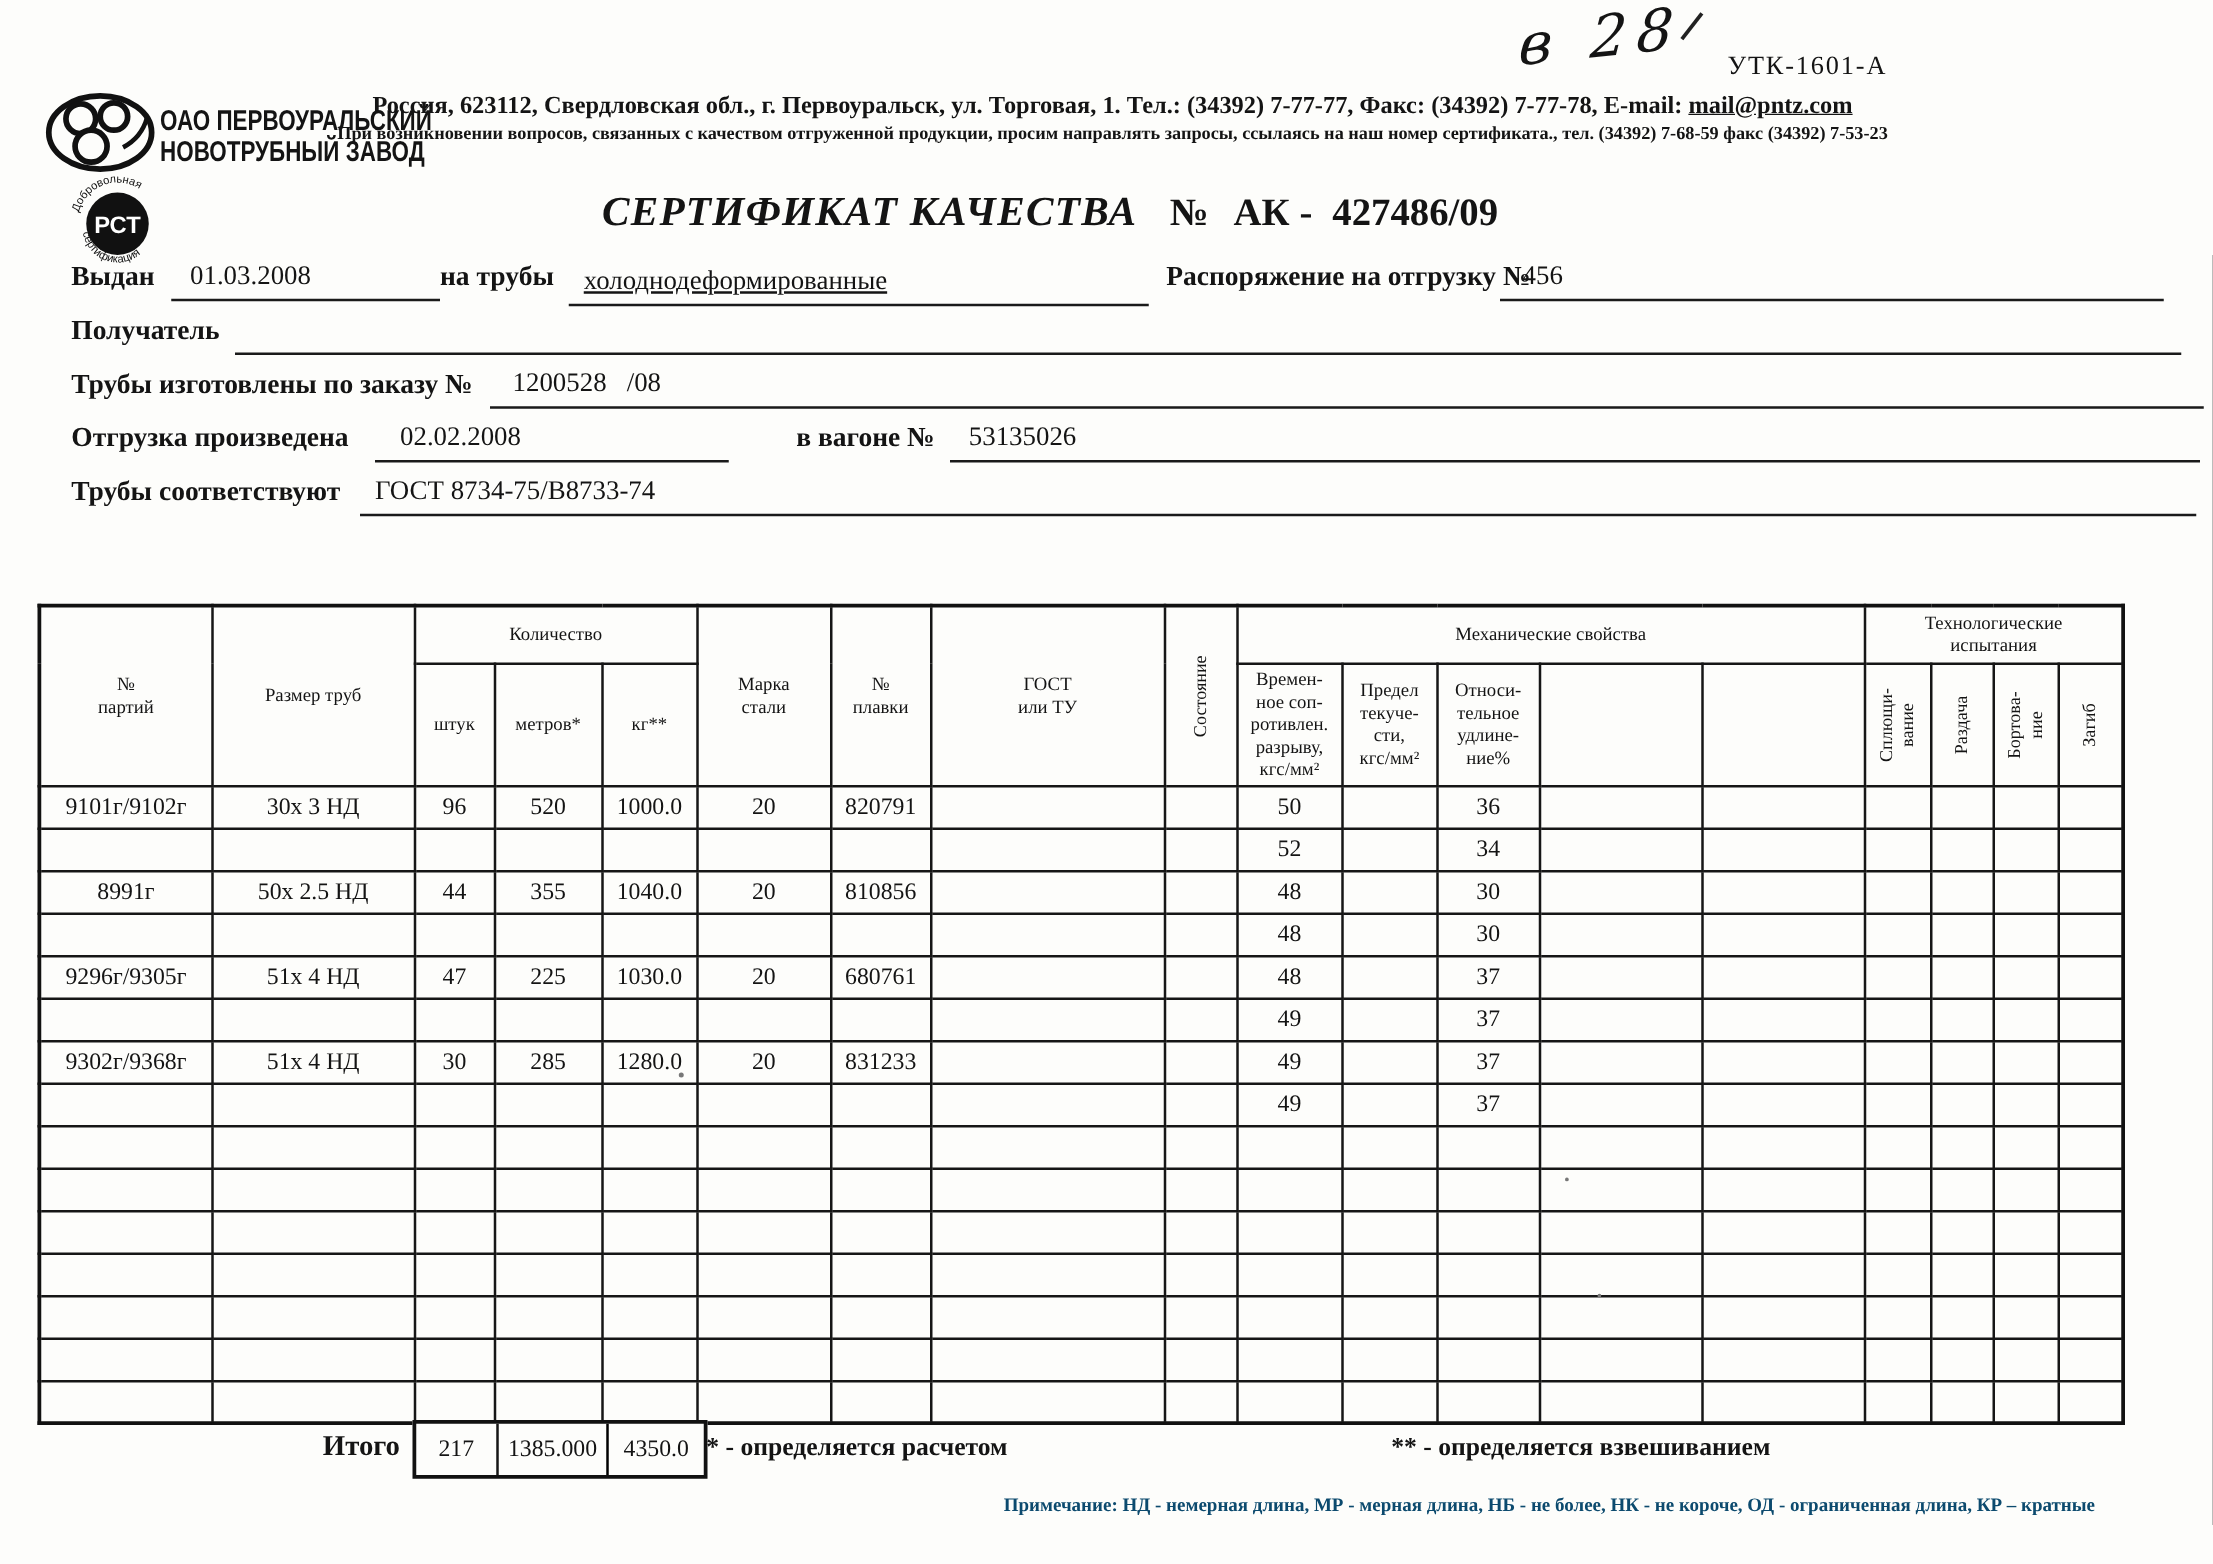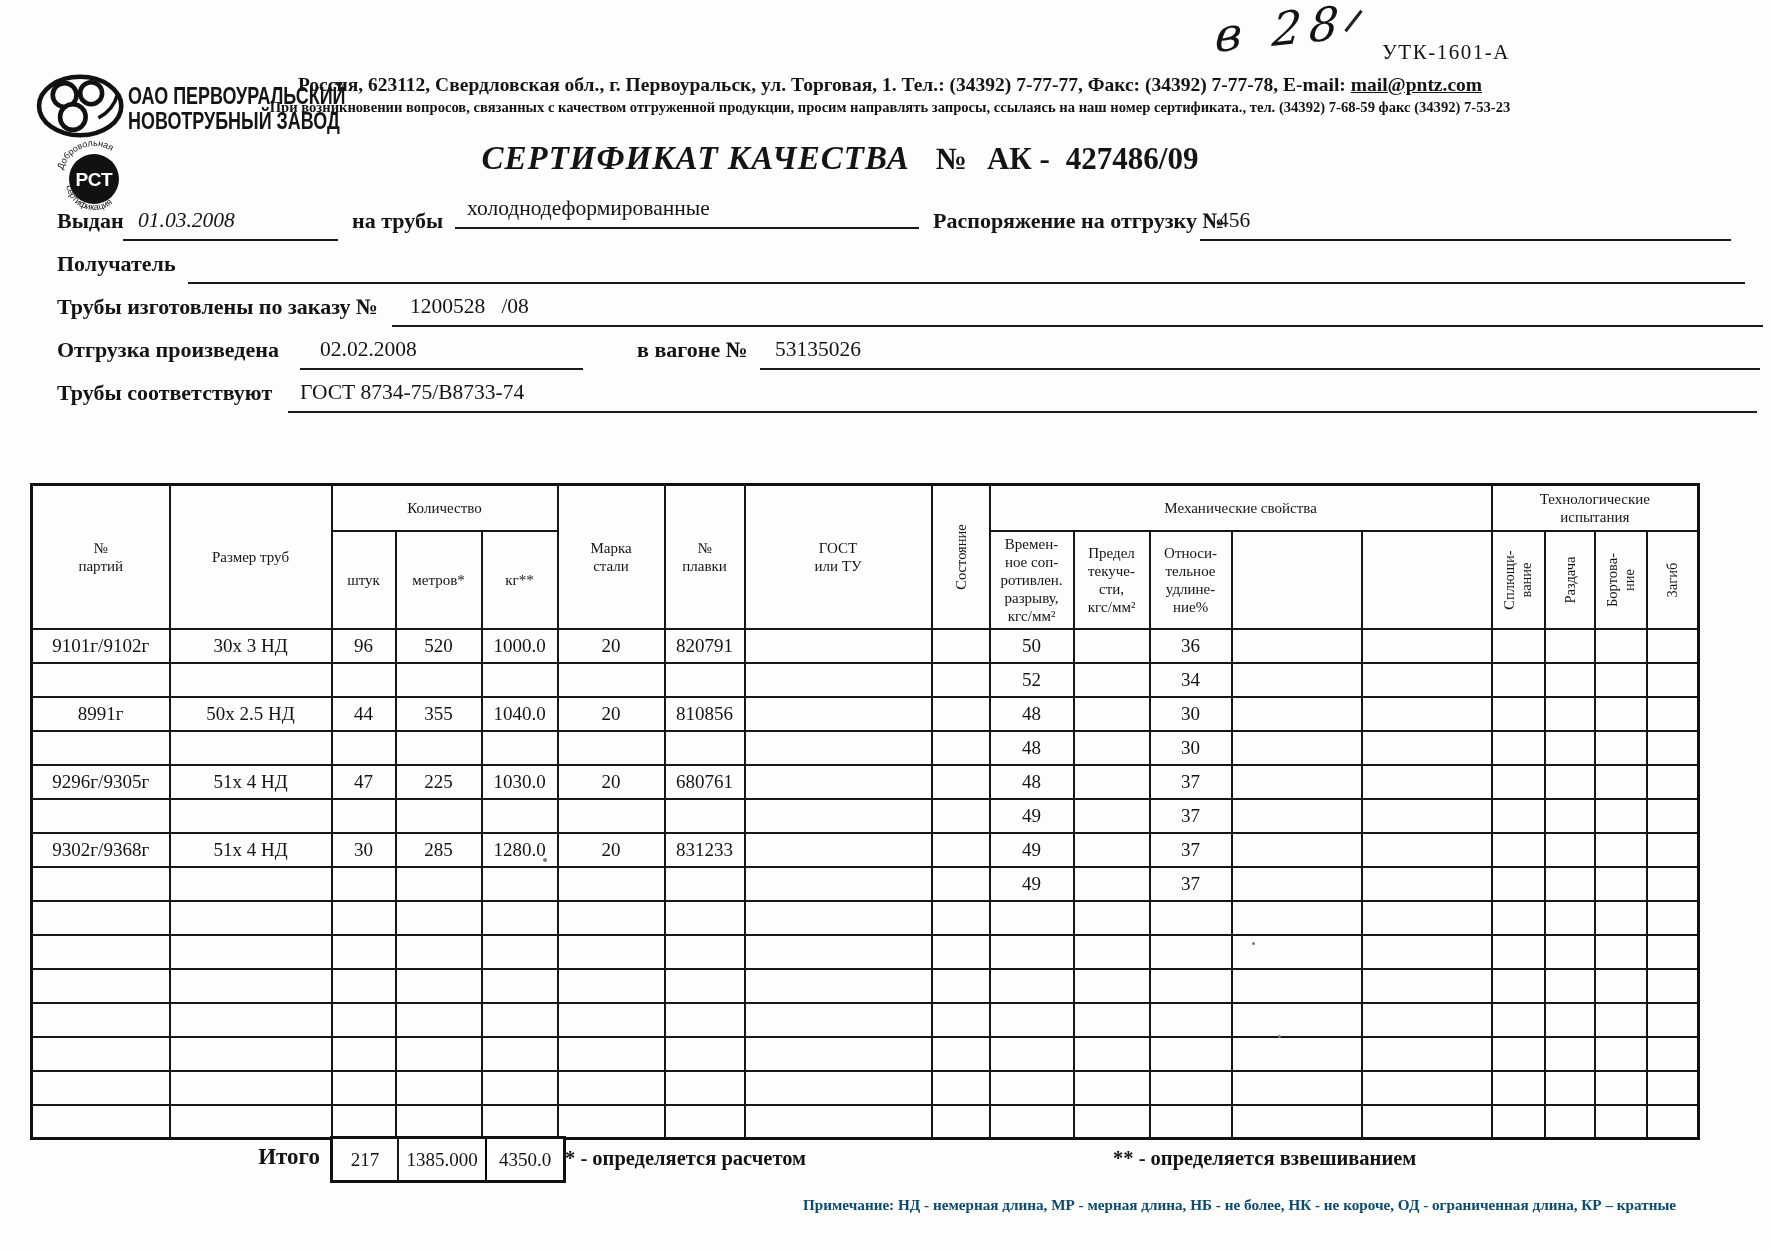--- a/index.html
+++ b/index.html
@@ -12,21 +12,21 @@
            letter-spacing:0px;white-space:nowrap;}
   .addr{position:absolute;left:245px;top:74px;width:1290px;text-align:center;}
   .addr-l1{font-weight:700;font-size:19.5px;white-space:nowrap;}
   .addr-l1 .email{text-decoration:underline;}
   .addr-l2{font-weight:700;font-size:14.6px;margin-top:3px;white-space:nowrap;}
   .rst{position:absolute;left:48px;top:132px;}
   .hand{position:absolute;left:1215px;top:2px;font-family:"DejaVu Serif",serif;font-style:italic;
         font-size:46px;letter-spacing:8px;transform:rotate(-6deg) skewX(-10deg);white-space:nowrap;}
   .corner-tick{position:absolute;left:1352px;top:8px;width:3px;height:26px;background:#222;transform:rotate(38deg);}
   .form-code{position:absolute;left:1382px;top:40px;font-size:21px;letter-spacing:1.5px;white-space:nowrap;}
-  .title{position:absolute;left:0;top:140px;width:1680px;text-align:center;white-space:nowrap;}
+  .title{position:absolute;left:0;top:152px;width:1680px;text-align:center;white-space:nowrap;}
   .title-main{font-style:italic;font-weight:700;font-size:33px;letter-spacing:1px;}
   .title-no{font-weight:700;font-size:31px;margin-left:26px;}
   .title-series{font-weight:700;font-size:31px;margin-left:20px;}
   .title-number{font-weight:700;font-size:31px;margin-left:16px;}
   
   .ulab{position:absolute;font-weight:700;font-size:22px;white-space:nowrap;}
   .uval{position:absolute;height:31px;border-bottom:2.2px solid #1a1a1a;font-size:21.5px;
         white-space:pre;overflow:visible;}
   
   table.cert{position:absolute;left:30px;top:483px;border-collapse:collapse;table-layout:fixed;
@@ -98,23 +98,23 @@
 
   <div class="hand">в 28</div>
   <div class="corner-tick"></div>
   <div class="form-code">УТК-1601-А</div>
 
   <div class="title">
     <span class="title-main">СЕРТИФИКАТ КАЧЕСТВА</span><span class="title-no">№</span><span class="title-series">АК -</span><span class="title-number">427486/09</span>
   </div>
 
   <span class="ulab" style="left:57px;top:208px;">Выдан</span>
-  <span class="uval" style="left:123px;top:208px;width:200px;padding-left:15px;font-style:italic;">01.03.2008</span>
+  <span class="uval" style="left:137px;top:208px;width:200px;padding-left:15px;">01.03.2008</span>
   <span class="ulab" style="left:352px;top:208px;">на трубы</span>
-  <span class="uval" style="left:455px;top:196px;width:452px;padding-left:12px;">холоднодеформированные</span>
+  <span class="uval" style="left:455px;top:212px;width:452px;padding-left:12px;text-decoration:underline;">холоднодеформированные</span>
   <span class="ulab" style="left:933px;top:208px;">Распоряжение на отгрузку №</span>
   <span class="uval" style="left:1200px;top:208px;width:513px;padding-left:18px;">456</span>
 
   <span class="ulab" style="left:57px;top:251px;">Получатель</span>
   <span class="uval" style="left:188px;top:251px;width:1557px;"></span>
 
   <span class="ulab" style="left:57px;top:294px;">Трубы изготовлены по заказу №</span>
   <span class="uval" style="left:392px;top:294px;width:1353px;padding-left:18px;">1200528   /08</span>
 
   <span class="ulab" style="left:57px;top:337px;">Отгрузка произведена</span>

